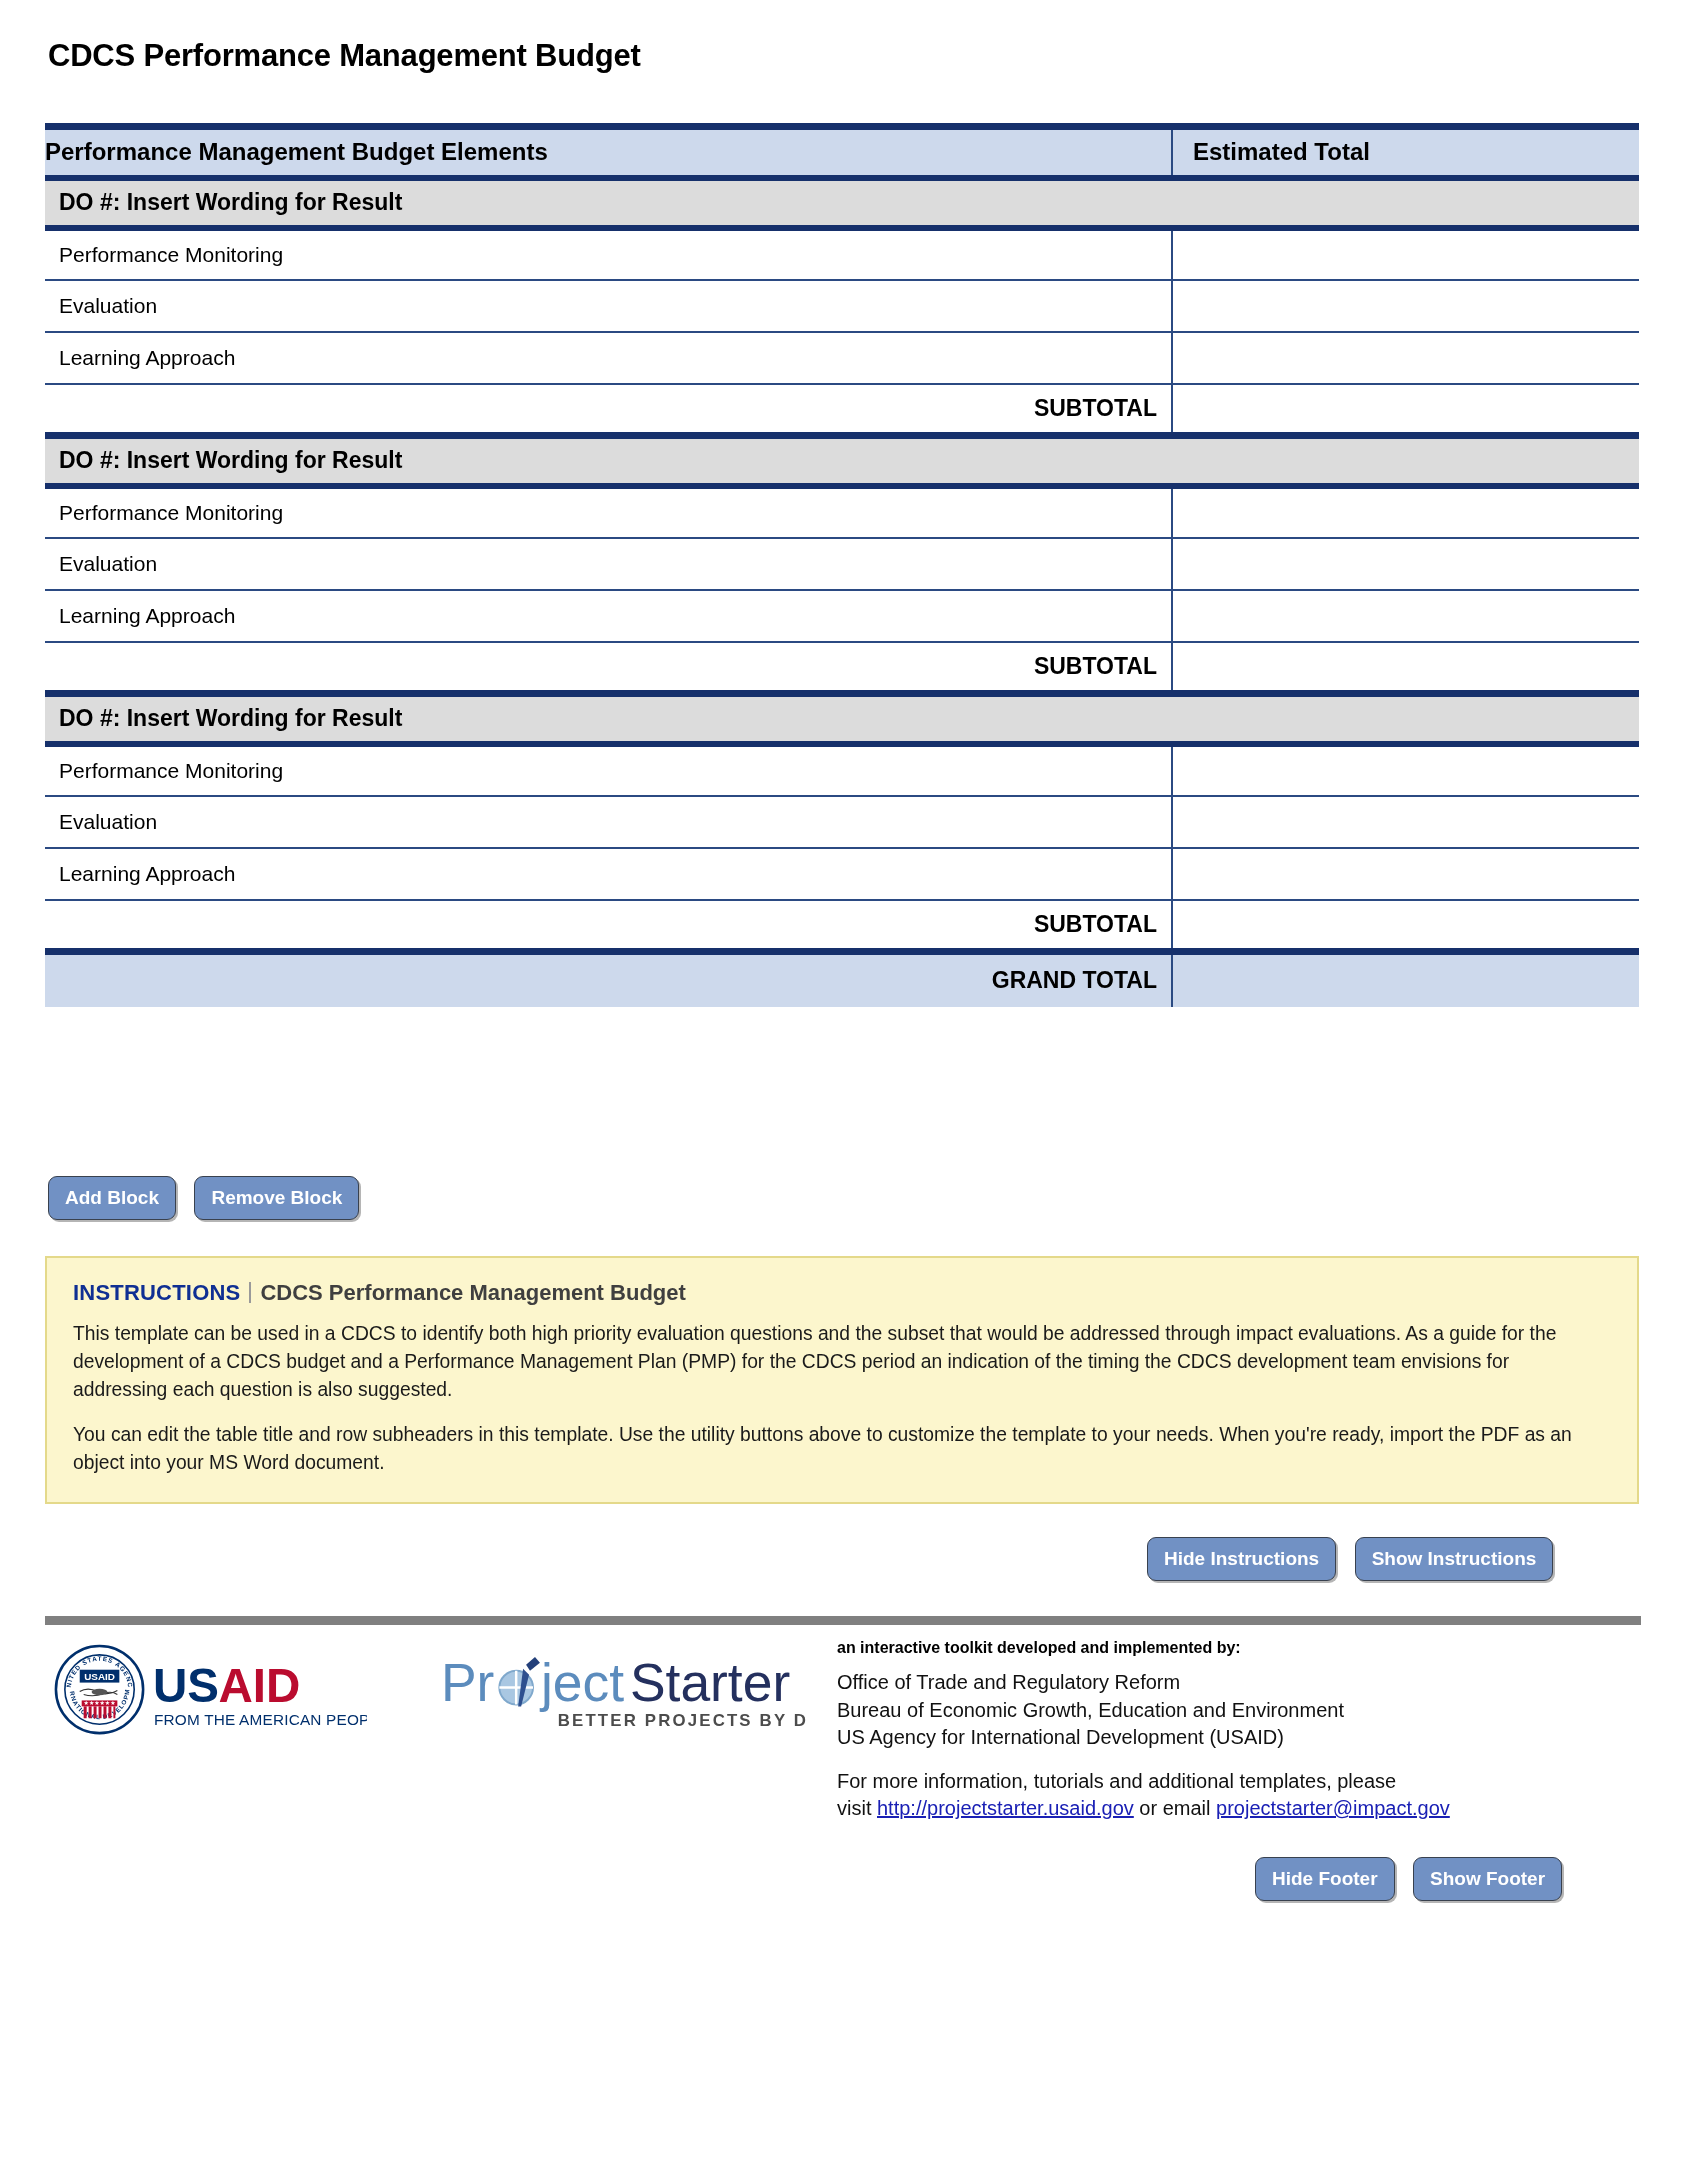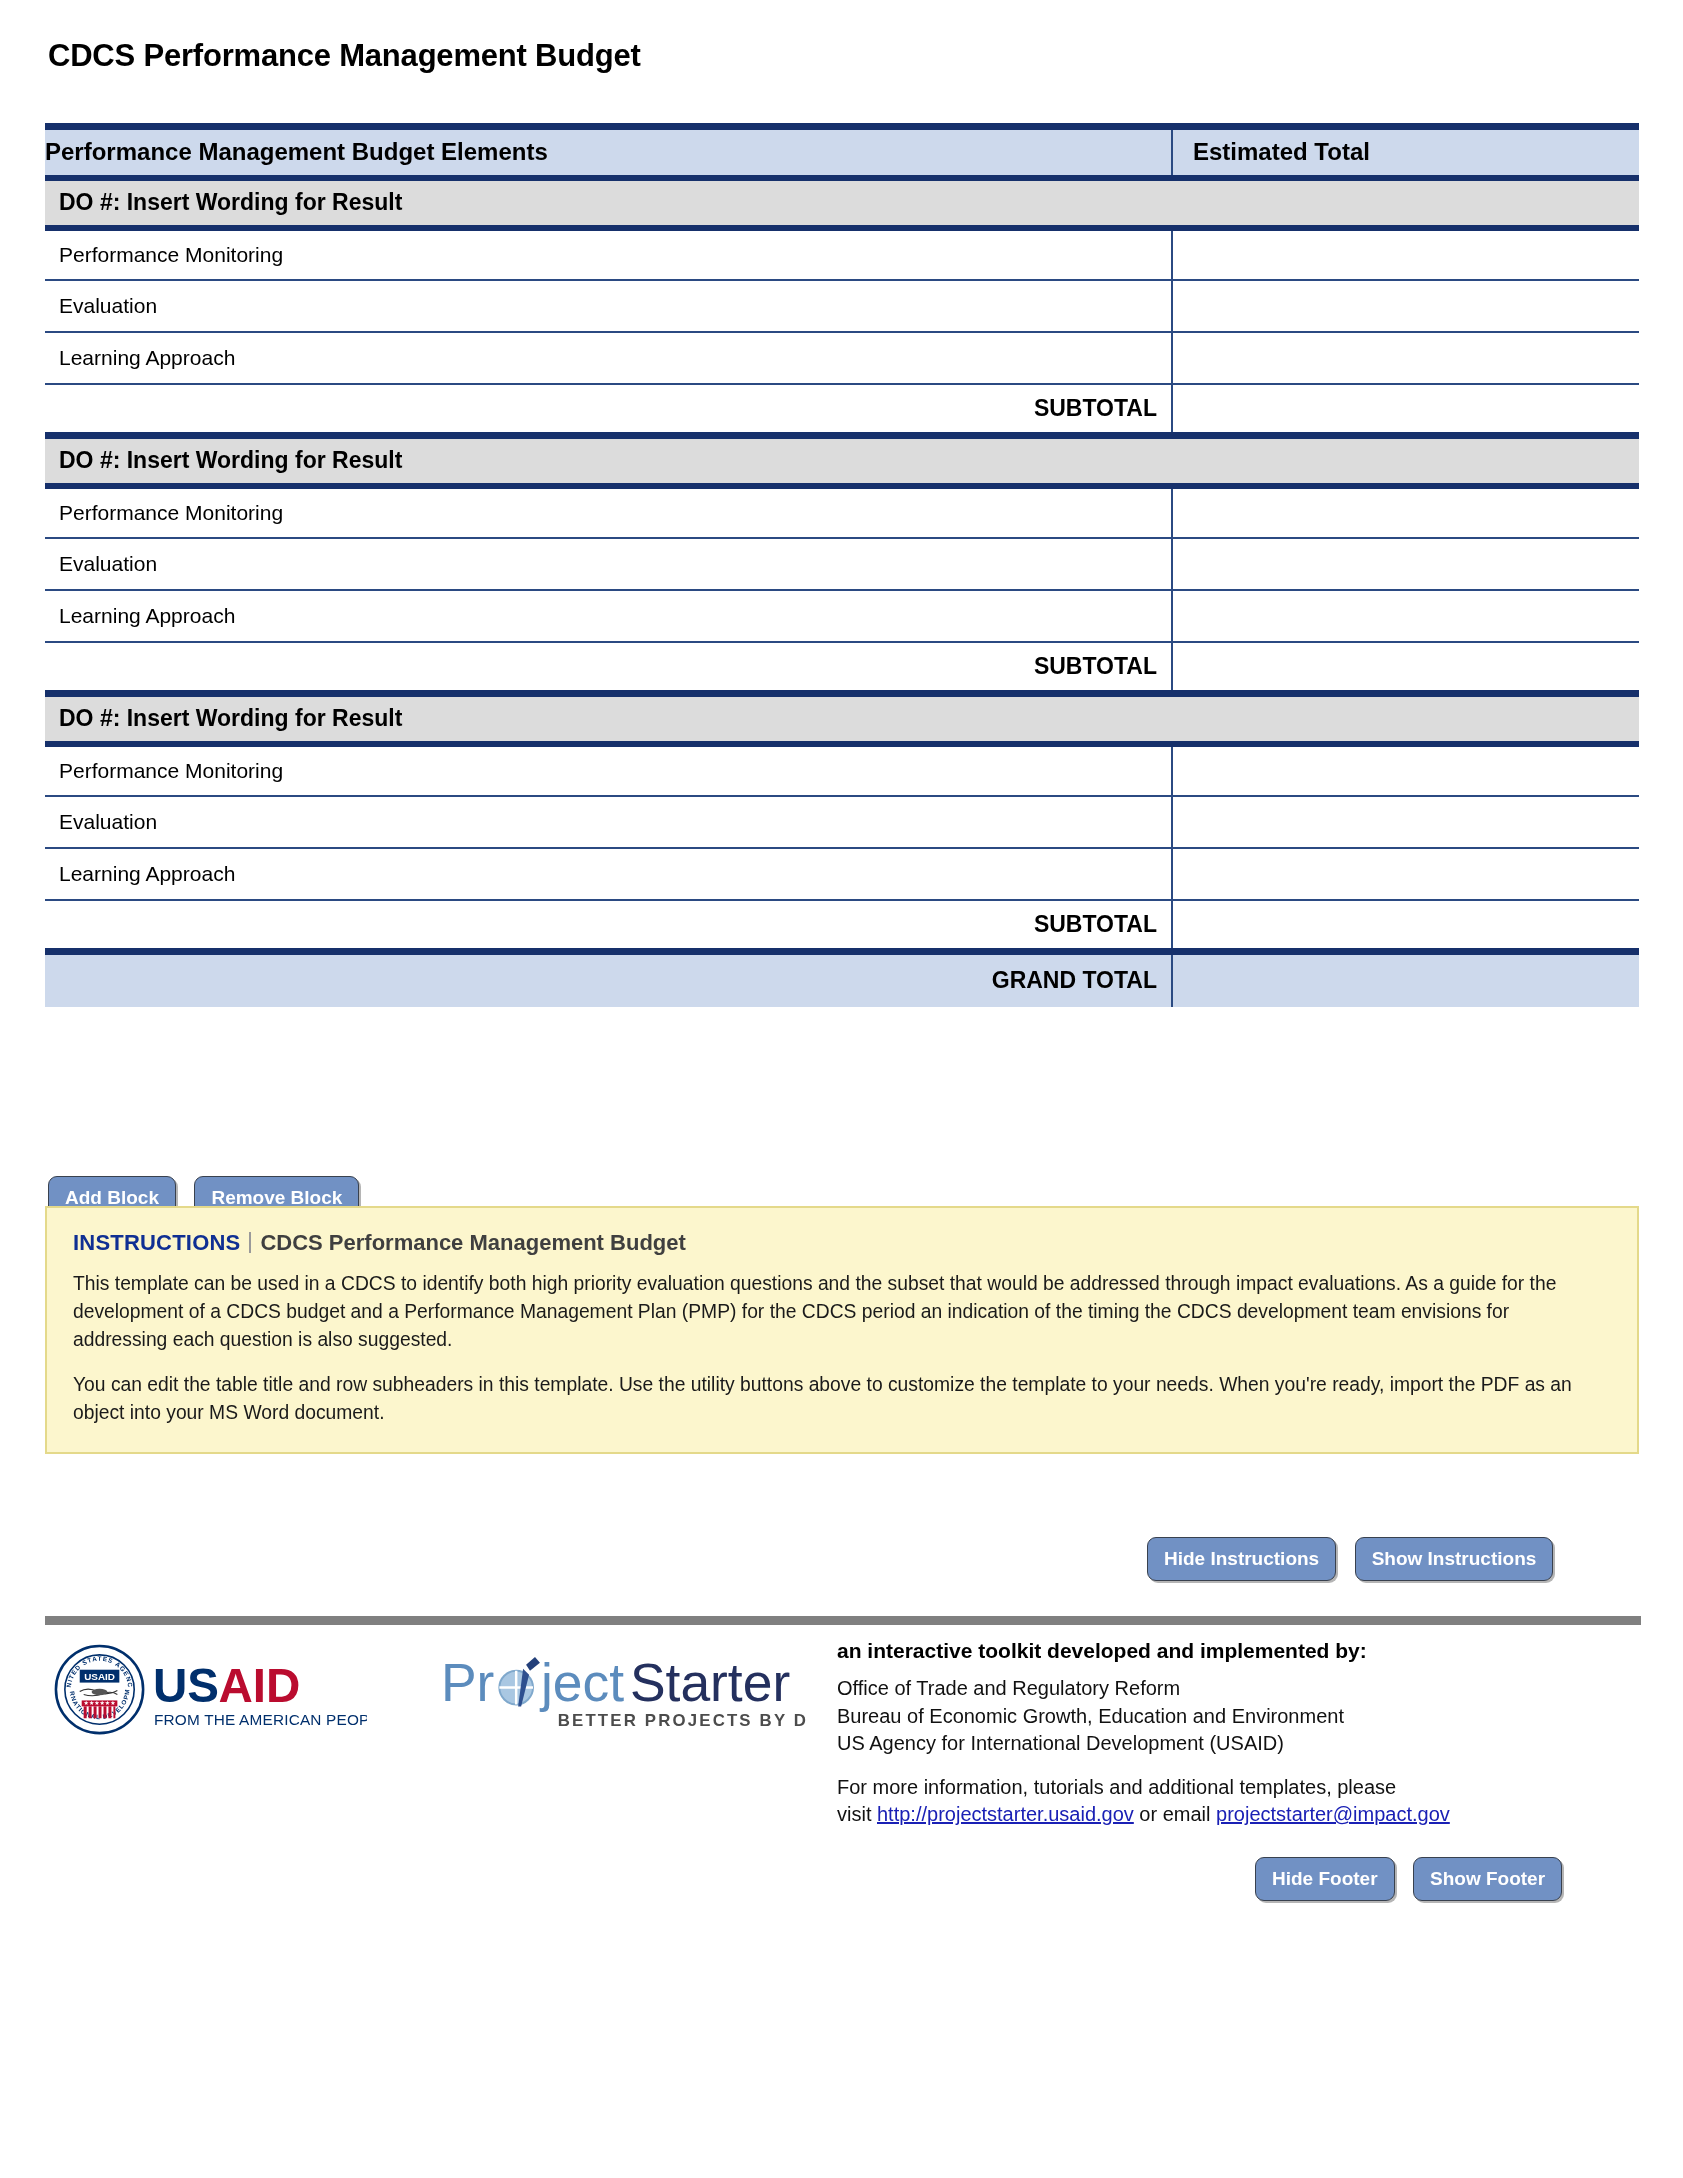--- a/index.html
+++ b/index.html
@@ -129,21 +129,21 @@
 
   .util-bar {
     position: absolute;
     left: 48px; top: 1176px;
   }
   .util-bar .btn { margin-right: 14px; }
 
   
   .instructions {
     position: absolute;
-    left: 45px; top: 1206px;
+    left: 45px; top: 1256px;
     width: 1594px;
     background: #fcf6cd;
     border: 2px solid #e4d98a;
     padding: 22px 26px 26px 26px;
   }
   .instr-head {
     font-size: 22px;
     font-weight: bold;
     margin-bottom: 14px;
     line-height: 1.2;
@@ -198,21 +198,21 @@
     left: 396px; top: 18px;
     width: 366px; height: 99px;
   }
 
   .footer-text {
     position: absolute;
     left: 792px; top: 10px;
     width: 792px;
   }
   .ft-bold {
-    font-size: 21px;
+    font-size: 16px;
     font-weight: bold;
     color: #000;
     margin-bottom: 12px;
   }
   .ft-line {
     font-size: 20px;
     color: #111;
     line-height: 1.38;
   }
   .ft-gap { height: 16px; }

